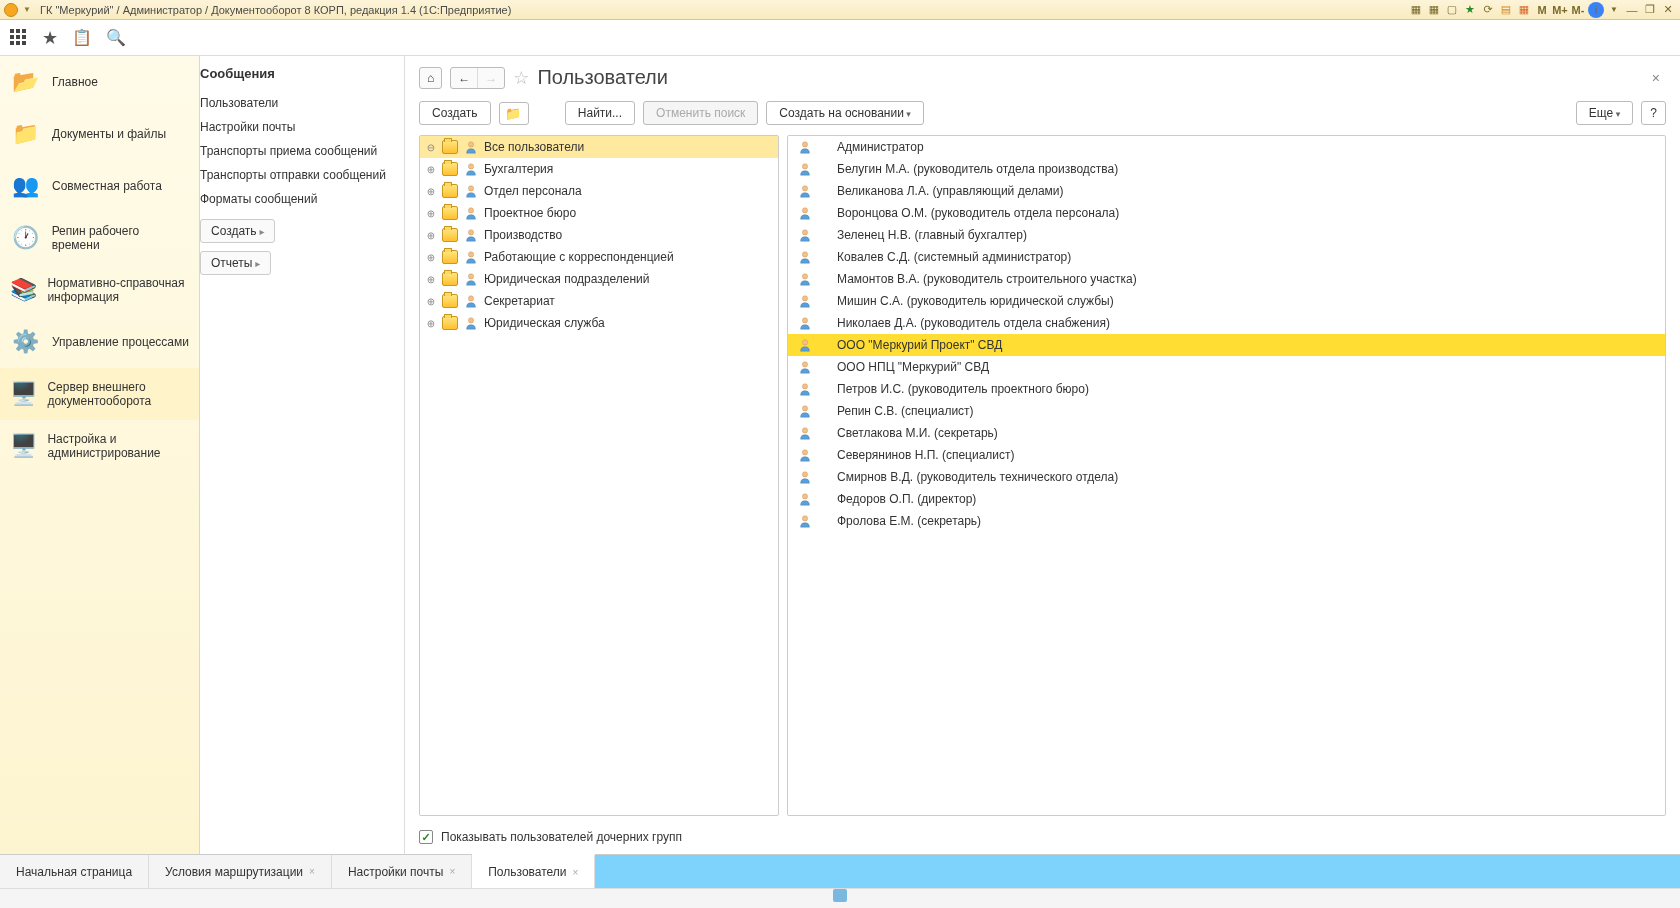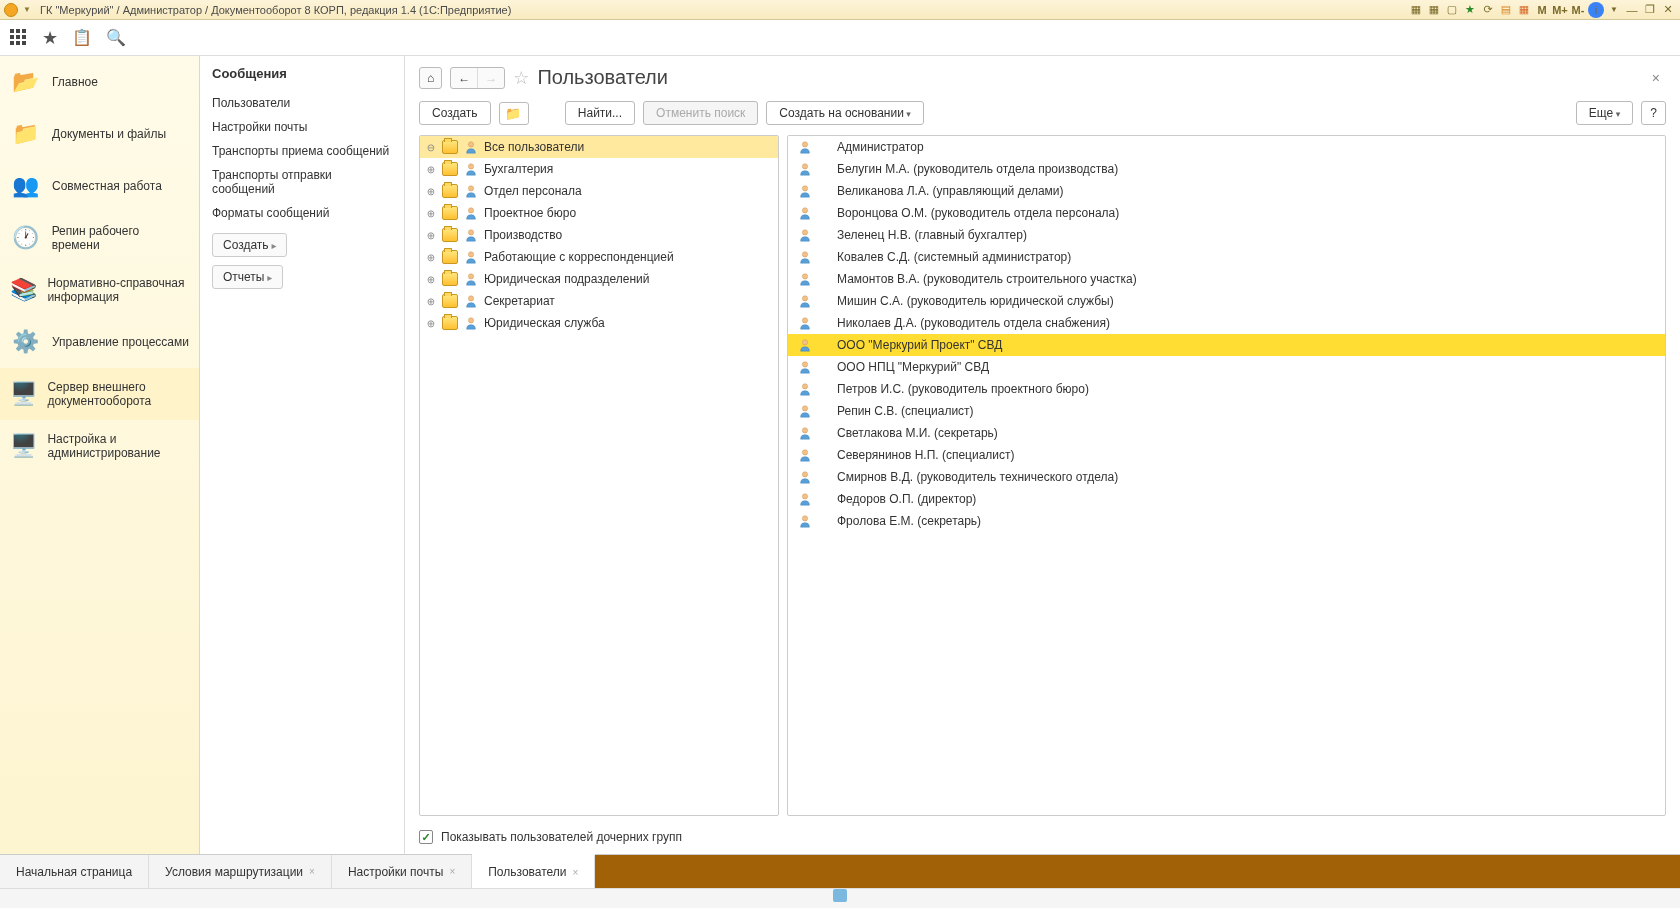--- a/index.html
+++ b/index.html
@@ -27,21 +27,21 @@
 .main { display: flex; height: calc(100vh - 20px - 36px - 34px - 20px); }
 
 
 .sidebar { width: 200px; background: linear-gradient(#fffbe8,#fdf4d0); border-right: 1px solid #e0d8b8; overflow-y:auto; }
 .sidebar .item { display: flex; align-items: center; padding: 8px 10px; gap: 10px; cursor: pointer; min-height: 52px; }
 .sidebar .item.active { background: #fff3ca; }
 .sidebar .item .ico { width: 32px; height: 32px; display:flex; align-items:center; justify-content:center; font-size:22px; }
 .sidebar .item .lbl { font-size: 12px; line-height:1.2; color:#333; }
 
 
-.subnav { width: 205px; background: #fff; border-right: 1px solid #ddd; padding: 10px 12px; }
+.subnav { width: 205px; background: #fff; border-right: 1px solid #ddd; padding: 10px 0; }
 .subnav .heading { font-weight: bold; font-size: 13px; margin-bottom: 10px; }
 .subnav .link { display: block; padding: 5px 0; color: #333; cursor: pointer; font-size:12px; }
 .subnav .btn { display: inline-block; border: 1px solid #ccc; border-radius: 3px; padding: 4px 10px; margin-top: 8px; background: #fafafa; cursor: pointer; font-size:12px; }
 .subnav .btn::after { content: " ▸"; font-size:10px; color:#888; }
 
 
 .content { flex: 1; background: #fff; display: flex; flex-direction: column; overflow:hidden; }
 .content-header { display: flex; align-items: center; padding: 10px 14px 6px; gap: 8px; }
 .nav-btn { border:1px solid #bbb; border-radius:3px; padding:3px 7px; background:#fafafa; cursor:pointer; font-size:12px; }
 .nav-group { display: flex; border:1px solid #bbb; border-radius:3px; background:#fafafa; }
@@ -74,21 +74,21 @@
 
 .list-row { display:flex; align-items:center; padding:3px 10px; gap:25px; cursor:pointer; font-size:12px; min-height:22px; }
 .list-row.selected { background:#ffdd33; }
 .list-row .user-ico { width:14px; height:14px; }
 .list-row .user-ico svg { width:14px; height:14px; }
 
 .checkbox-row { display:flex; align-items:center; padding:6px 14px 10px; gap:8px; font-size:12px; }
 .checkbox-row .chk { width:14px; height:14px; border:1px solid #888; border-radius:2px; display:flex; align-items:center; justify-content:center; color:#2a8a2a; font-size:11px; font-weight:bold; }
 
 
-.bottom-tabs { height:34px; background:#a16207; border-top:1px solid #ccc; display:flex; }
+.bottom-tabs { height:34px; background:#7dd3fc; border-top:1px solid #ccc; display:flex; }
 .bottom-tabs .tab { padding:8px 16px; border-right:1px solid #ddd; font-size:12px; cursor:pointer; position:relative; display:flex; align-items:center; gap:6px; }
 .bottom-tabs .tab.active { background:#fff; border-top:2px solid #fff; margin-top:-1px; }
 .bottom-tabs .tab:not(.active) { background:#f4f4f4; }
 .bottom-tabs .tab .tx { font-size:10px; color:#aaa; }
 
 
 .statusbar { height:32px; background:#f5f5f5; border-top:1px solid #ddd; display:flex; align-items:center; padding:0 8px; font-size:11px; color:#555; gap:6px;flex-direction:column; }
 .statusbar .sico { width:14px; height:14px; background:#7ab8e0; border-radius:2px; }
 </style>
 </head>

